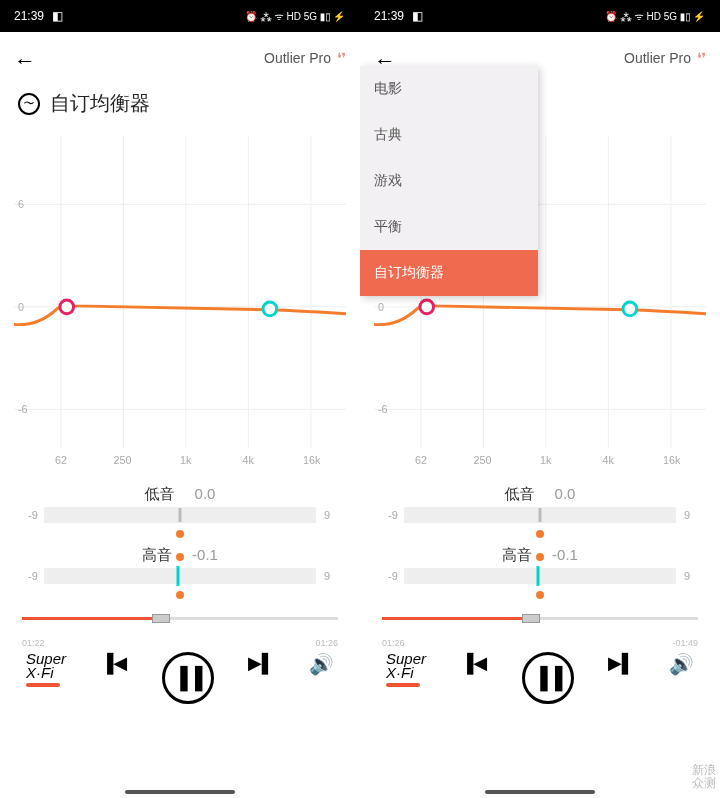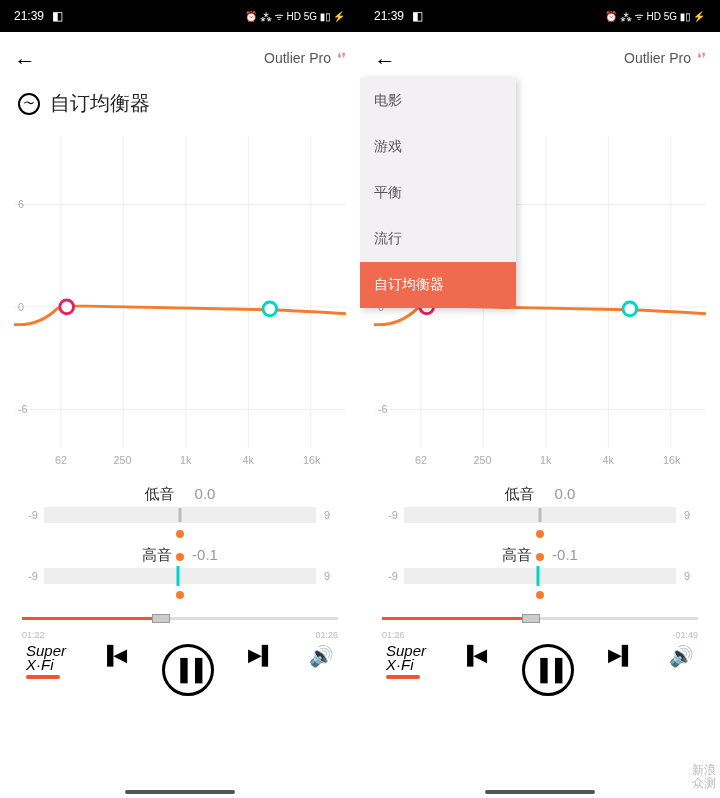--- a/index.html
+++ b/index.html
@@ -33,30 +33,30 @@
   .tick{position:absolute;width:3px;background:#00d4cc;height:20px;left:50%;transform:translateX(-50%);top:-1px}
   .tick.base{height:14px;top:2px;background:#bbb}
   .dot{position:absolute;width:8px;height:8px;border-radius:50%;background:#f57c2d;left:50%;transform:translateX(-50%)}
   .dot.below{bottom:-14px}
   .dot.above{top:-14px}
   .player{padding:4px 22px 0}
   .prog{position:relative;height:14px;display:flex;align-items:center}
   .prog-bg{flex:1;height:3px;background:#ddd}
   .prog-fill{position:absolute;left:0;height:3px;background:#ef5533;width:44%}
   .prog-thumb{position:absolute;left:44%;width:18px;height:9px;background:#ccc;border:1px solid #999;transform:translate(-50%,-0%)}
-  .time{display:flex;justify-content:space-between;font-size:9px;color:#bbb;margin-top:5px}
+  .time{display:flex;justify-content:space-between;font-size:9px;color:#bbb;margin-top:13px}
   .controls{display:flex;align-items:flex-start;justify-content:space-between;padding:4px 4px 0}
   .sxfi{font-family:cursive;font-size:15px;font-style:italic;line-height:.9;position:relative}
   .sxfi::after{content:"";position:absolute;left:0;bottom:-8px;width:34px;height:4px;background:#ef5533;border-radius:2px}
   .ctrl-ic{font-size:18px;cursor:pointer}
   .pause{width:52px;height:52px;border:3px solid #000;border-radius:50%;display:flex;align-items:center;justify-content:center;font-size:21px;font-weight:bold;cursor:pointer}
   .vol{font-size:20px;cursor:pointer}
   .home-ind{position:absolute;bottom:4px;left:50%;transform:translateX(-50%);width:110px;height:4px;background:#555;border-radius:2px}
   
-  .dropdown{position:absolute;top:78px;left:0;width:156px;background:#f3f0f3;box-shadow:2px 2px 8px rgba(0,0,0,.2);z-index:5}
+  .dropdown{position:absolute;top:66px;left:0;width:178px;background:#f3f0f3;box-shadow:2px 2px 8px rgba(0,0,0,.2);z-index:5}
   .dd-item{padding:14px 14px;font-size:14px;color:#555;cursor:pointer}
   .dd-item.sel{background:#ef6a4e;color:#fff}
   .watermark{position:absolute;right:4px;bottom:8px;font-size:12px;color:#bbb;line-height:1.1;text-align:right;z-index:9}
 </style>
 </head>
 <body>
 
 <div class="phone">
   <div class="status-bar">
     <div class="sb-left">
@@ -193,23 +193,23 @@
         <text class="axis-text" x="170" y="336">1k</text>
         <text class="axis-text" x="234" y="336">4k</text>
         <text class="axis-text" x="296" y="336">16k</text>
       <path class="eq-line" d="M0,193 Q25,195 44,177 Q52,172 62,174 L260,178 Q290,179 340,182"></path>
       <circle class="handle-pink" cx="54" cy="175" r="7"></circle>
         <circle class="handle-cyan" cx="262" cy="177" r="7"></circle>
     </svg>
   </div>
   <div class="dropdown">
     <div class="dd-item">电影</div>
+    <div class="dd-item">古典</div>
     <div class="dd-item">游戏</div>
     <div class="dd-item">平衡</div>
-    <div class="dd-item">流行</div>
     <div class="dd-item sel">自订均衡器</div>
   </div>
   <div class="sliders">
     <div class="slider-block">
       <div class="slider-lbl">
           <span>低音</span>
           <span class="slider-val">0.0</span>
         </div>
       <div class="slider-track">
           <span class="end">-9</span>

